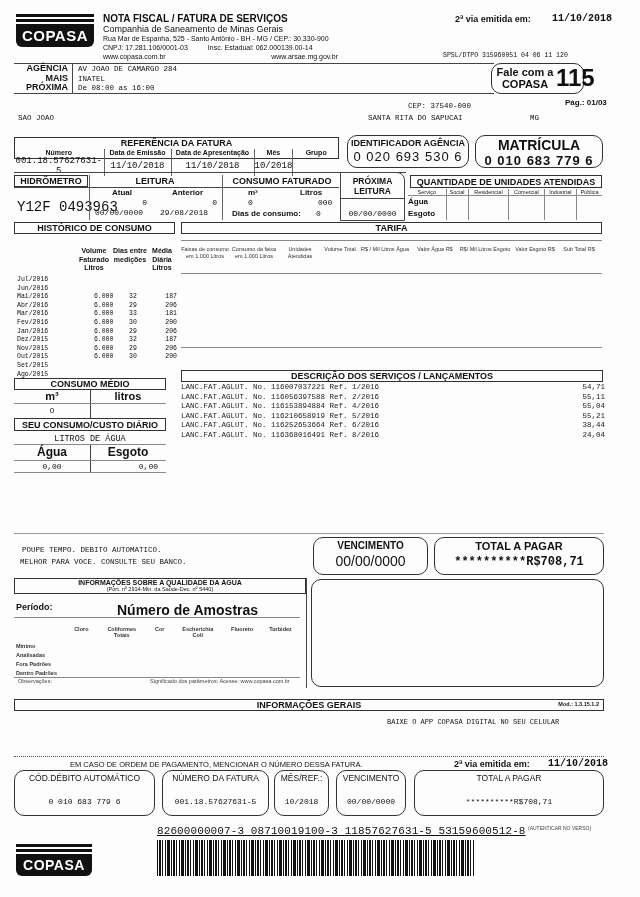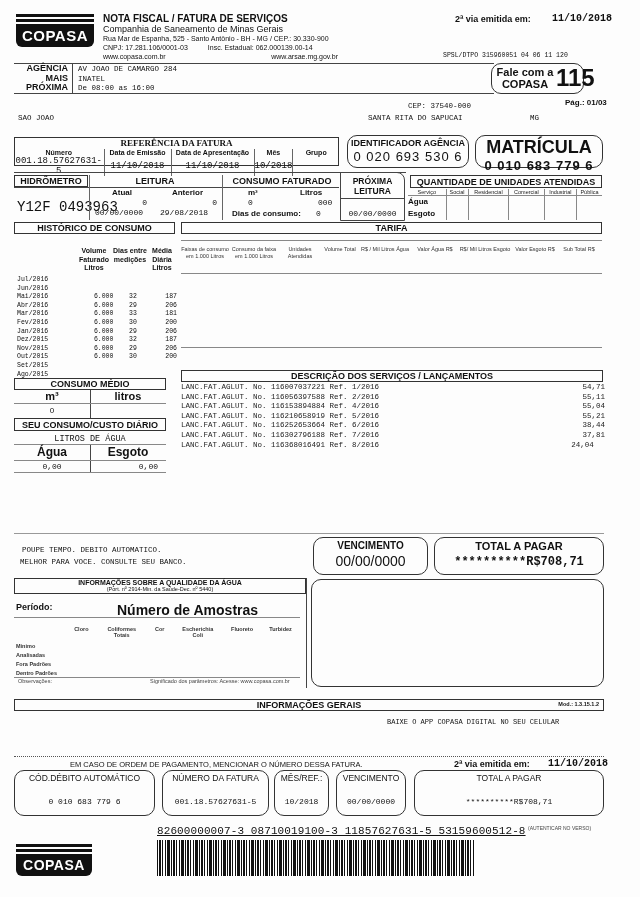--- a/index.html
+++ b/index.html
@@ -74,21 +74,21 @@
   </div>
   <div class="abs b" style="left:64px;top:0px;font-size:24px;">115</div>
 </div>
 
 <div class="abs mono" style="left:408px;top:102px;font-size:7.5px;">CEP: 37540-000</div>
 <div class="abs b" style="left:565px;top:98px;font-size:8px;">Pág.: 01/03</div>
 <div class="abs mono" style="left:18px;top:114px;font-size:7.5px;">SAO JOAO</div>
 <div class="abs mono" style="left:368px;top:114px;font-size:7.5px;">SANTA RITA DO SAPUCAI</div>
 <div class="abs mono" style="left:530px;top:114px;font-size:7.5px;">MG</div>
 
-<div class="abs box sec-title" style="left:14px;top:137px;width:325px;height:29px;line-height:11px;font-family:Liberation Serif, serif;">REFERÊNCIA DA FATURA</div>
+<div class="abs box sec-title" style="left:14px;top:137px;width:325px;height:22px;line-height:11px;">REFERÊNCIA DA FATURA</div>
 <table class="abs" style="left:14px;top:149px;width:325px;">
   <tbody>
       <tr class="small b">
     <td class="c" style="width:90px;border-right:1px solid #666;">Número</td>
     <td class="c" style="width:67px;border-right:1px solid #666;">Data de Emissão</td>
     <td class="c" style="width:83px;border-right:1px solid #666;">Data de Apresentação</td>
     <td class="c" style="width:36px;border-right:1px solid #666;">Mês</td>
     <td class="c">Grupo</td>
   </tr>
   <tr style="font-size:9px;" class="mono">
@@ -98,21 +98,21 @@
     <td class="c" style="border-right:1px solid #666;">10/2018</td>
     <td class="c"></td>
   </tr>
 </tbody>
   </table>
 <div class="abs rbox" style="left:347px;top:135px;width:122px;height:33px;">
   <div class="b c" style="font-size:9px;margin-top:2px;">IDENTIFICADOR AGÊNCIA</div>
   <div class="c" style="font-size:13px;margin-top:1px;letter-spacing:1px;">0 020 693 530 6</div>
 </div>
 <div class="abs rbox" style="left:475px;top:135px;width:128px;height:33px;">
-  <div class="b c" style="font-size:18px;margin-top:1px;">MATRÍCULA</div>
+  <div class="b c" style="font-size:14px;margin-top:1px;">MATRÍCULA</div>
   <div class="b c" style="font-size:13px;letter-spacing:1px;">0 010 683 779 6</div>
 </div>
 
 <div class="abs" style="left:14px;top:172px;width:392px;border-top:1px solid #444;"></div>
 <div class="abs box sec-title" style="left:14px;top:175px;width:74px;height:12px;line-height:11px;">HIDRÔMETRO</div>
 <div class="abs sec-title" style="left:90px;top:176px;width:130px;">LEITURA</div>
 <div class="abs sec-title" style="left:222px;top:176px;width:120px;">CONSUMO FATURADO</div>
 <div class="abs" style="left:14px;top:187px;width:325px;border-top:1px solid #444;"></div>
 <div class="abs mono" style="left:17px;top:199px;font-size:14px;">Y12F 0493963</div>
 <div class="abs" style="left:89px;top:175px;height:45px;border-left:1px solid #666;"></div>
@@ -298,26 +298,22 @@
       </tr>
       <tr>
         <td>LANC.FAT.AGLUT. No. 116210658919 Ref. 5/2016</td>
         <td class="r" style="padding-right:2px;">55,21</td>
       </tr>
       <tr>
         <td>LANC.FAT.AGLUT. No. 116252653664 Ref. 6/2016</td>
         <td class="r" style="padding-right:2px;">38,44</td>
       </tr>
       <tr>
-        <td>LANC.FAT.AGLUT. No. 116302796188 Ref. 7/2016</td>
-        <td class="r" style="padding-right:2px;">37,81</td>
-      </tr>
-      <tr>
         <td>LANC.FAT.AGLUT. No. 116368016491 Ref. 8/2016</td>
-        <td class="r" style="padding-right:2px;text-align:center;">24,04</td>
+        <td class="r" style="padding-right:2px;">24,04</td>
       </tr>
     </tbody>
 </table>
 
 <div class="abs" style="left:14px;top:533px;width:590px;border-top:1px solid #999;"></div>
 <div class="abs mono" style="left:20px;top:544px;font-size:7.5px;line-height:12px;">
   <div style="margin-left:2px;">POUPE TEMPO. DEBITO AUTOMATICO.</div>
     <div>MELHOR PARA VOCE. CONSULTE SEU BANCO.</div>
 </div>
 <div class="abs rbox" style="left:313px;top:537px;width:115px;height:38px;">

